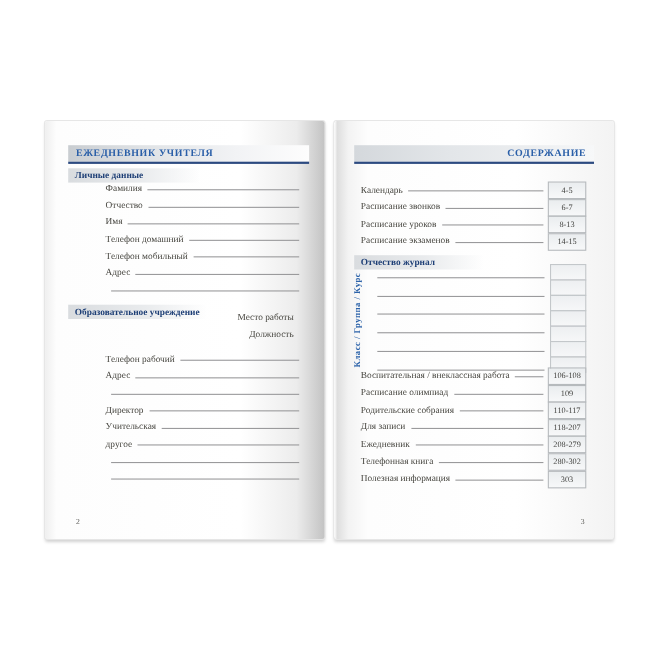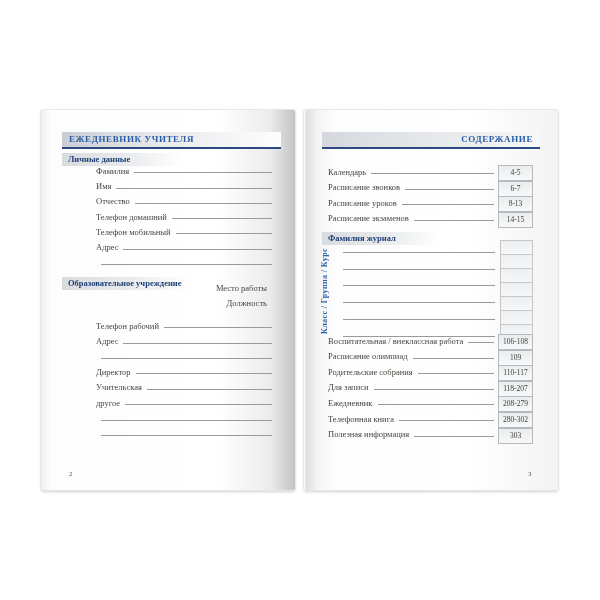--- a/index.html
+++ b/index.html
@@ -88,25 +88,25 @@
 
     <div class="section-bar" style="left:21px;top:43px;width:114px;">
       <span>Личные данные</span>
     </div>
     <div class="rows" style="left:21px;right:23px;top:50px;">
         <div class="frow" style="height: 15.3px;">
           <span class="flabel">Фамилия</span>
           <span class="fline"></span>
         </div>
         <div class="frow" style="height: 15.3px;">
+          <span class="flabel">Отчество</span>
+          <span class="fline"></span>
+        </div>
+        <div class="frow" style="height: 15.3px;">
           <span class="flabel">Имя</span>
-          <span class="fline"></span>
-        </div>
-        <div class="frow" style="height: 15.3px;">
-          <span class="flabel">Отчество</span>
           <span class="fline"></span>
         </div>
         <div class="frow" style="height: 15.3px;">
           <span class="flabel">Телефон домашний</span>
           <span class="fline"></span>
         </div>
         <div class="frow" style="height: 15.3px;">
           <span class="flabel">Телефон мобильный</span>
           <span class="fline"></span>
         </div>
@@ -191,21 +191,21 @@
           <span class="pbox">8-13</span>
         </div>
         <div class="trow" style="height: 15.5px;">
           <span class="flabel">Расписание экзаменов</span>
           <span class="fline"></span>
           <span class="pbox">14-15</span>
         </div>
       </div>
 
     <div class="section-bar" style="left:18px;top:122px;width:112px;">
-      <span>Фамилия журнал</span>
+      <span>Отчество журнал</span>
     </div>
 
     <div class="side-label">Класс  /  Группа  /  Курс</div>
 
     <div class="jlines">
         <div class="jline"></div>
         <div class="jline"></div>
         <div class="jline"></div>
         <div class="jline"></div>
         <div class="jline"></div>

